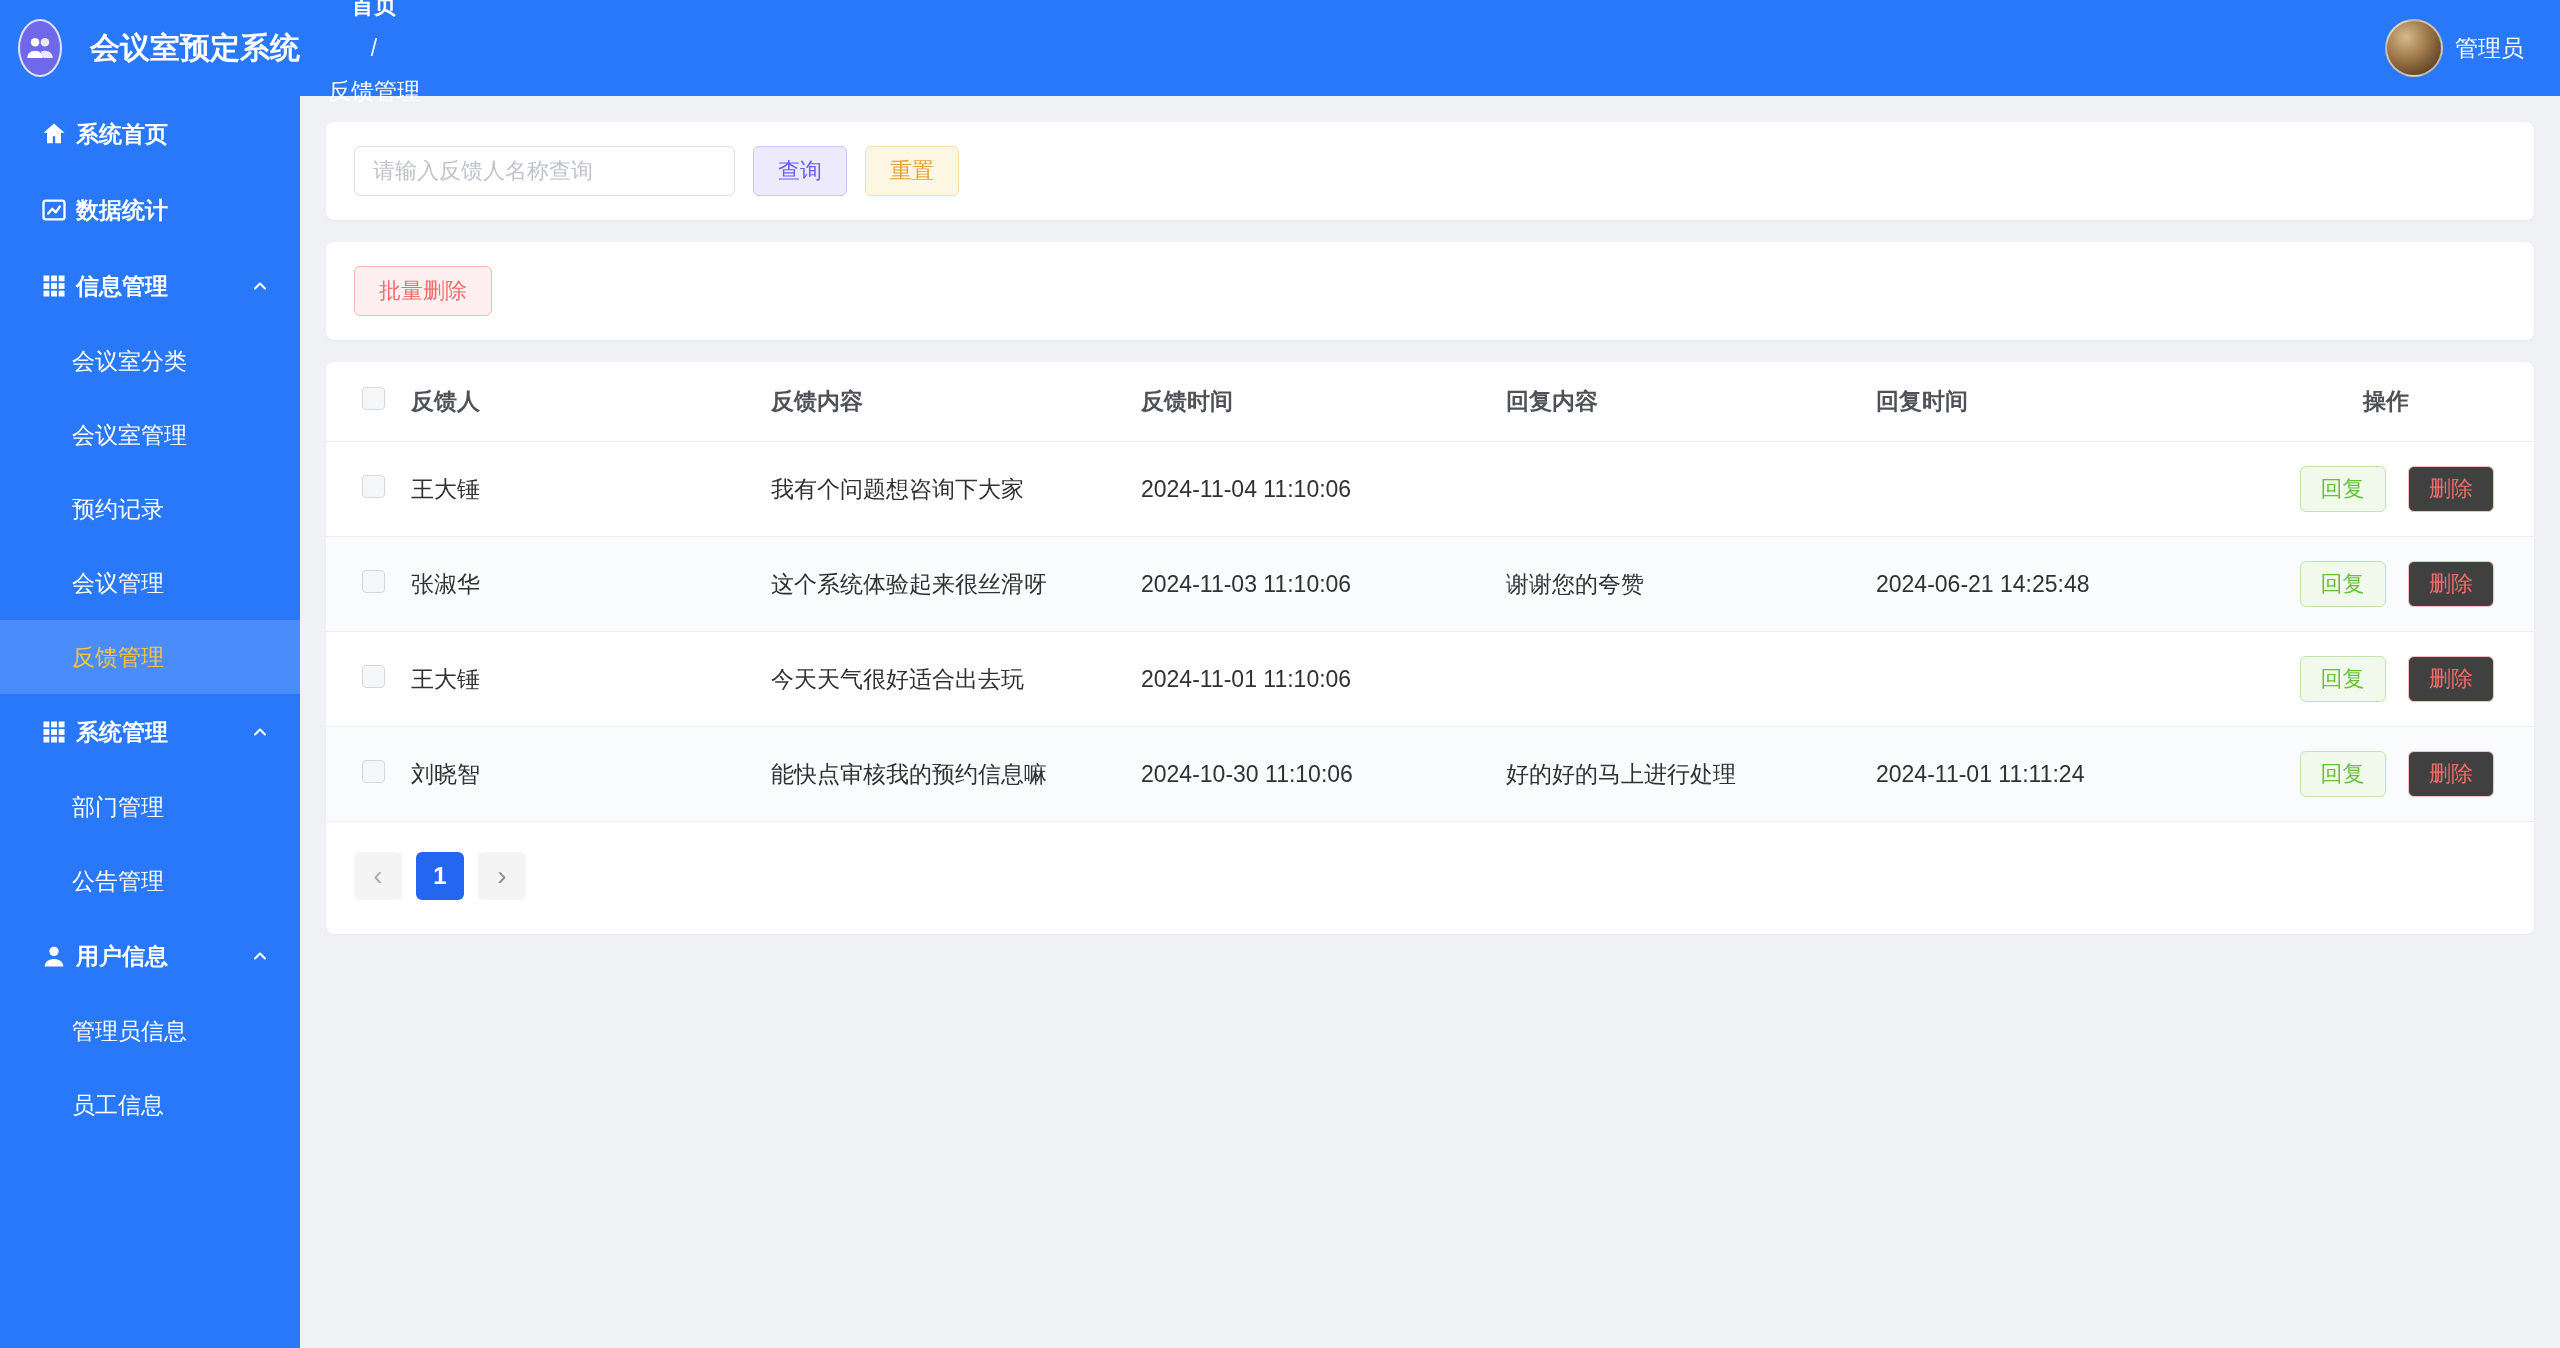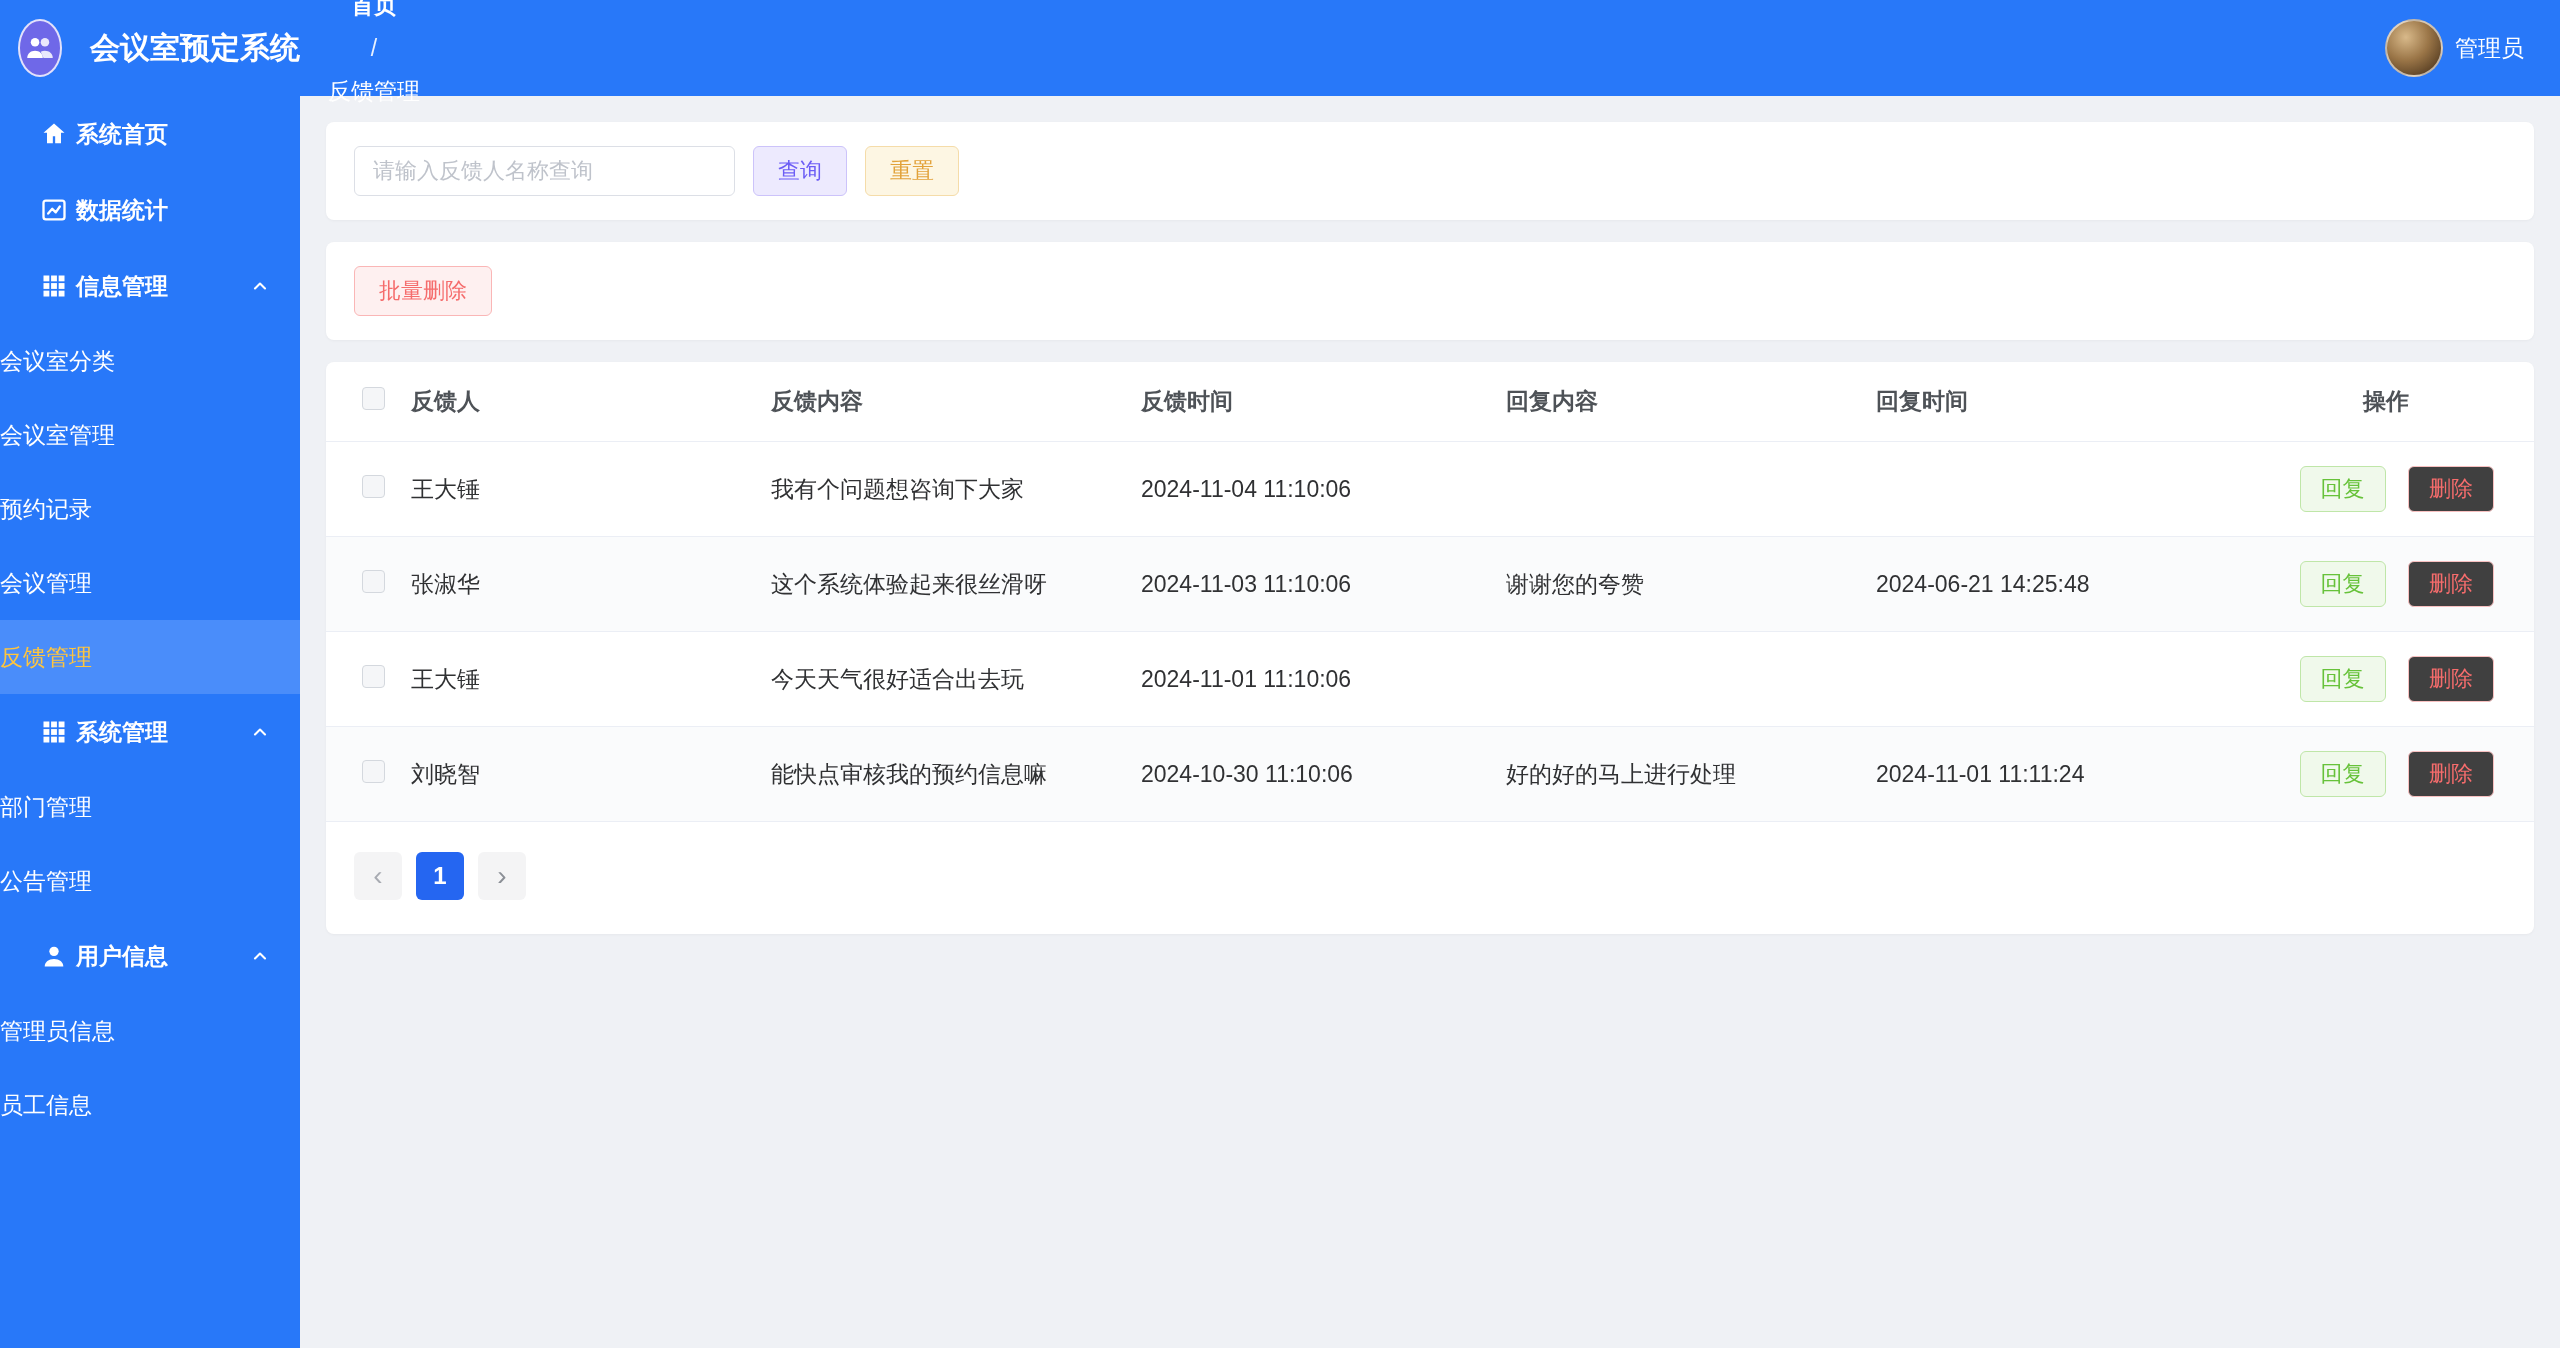--- a/index.html
+++ b/index.html
@@ -46,21 +46,21 @@
   }
   .menu-item {
     height: 76px; display: flex; align-items: center; gap: 8px;
     padding-left: 40px; color: #fff; font-size: 23px; font-weight: bold; cursor: pointer;
   }
   .menu-item .mi-icon { width: 28px; height: 28px; display: inline-flex; }
   .menu-item .mi-label { flex: 1; }
   .menu-item .chev { margin-right: 30px; display: inline-flex; }
   .submenu-item {
     height: 74px; display: flex; align-items: center;
-    color: #ffffff; font-size: 23px; cursor: pointer;
+    padding-left: 72px; color: #ffffff; font-size: 23px; cursor: pointer;
   }
   .submenu-item.active {
     background: rgba(255,255,255,.16);
     color: #ffc53d;
   }
 
   
   .main { margin-left: 300px; margin-top: 96px; padding: 26px; }
   .card {
     background: #fff; border-radius: 8px; box-shadow: 0 1px 3px rgba(0,0,0,.04);

